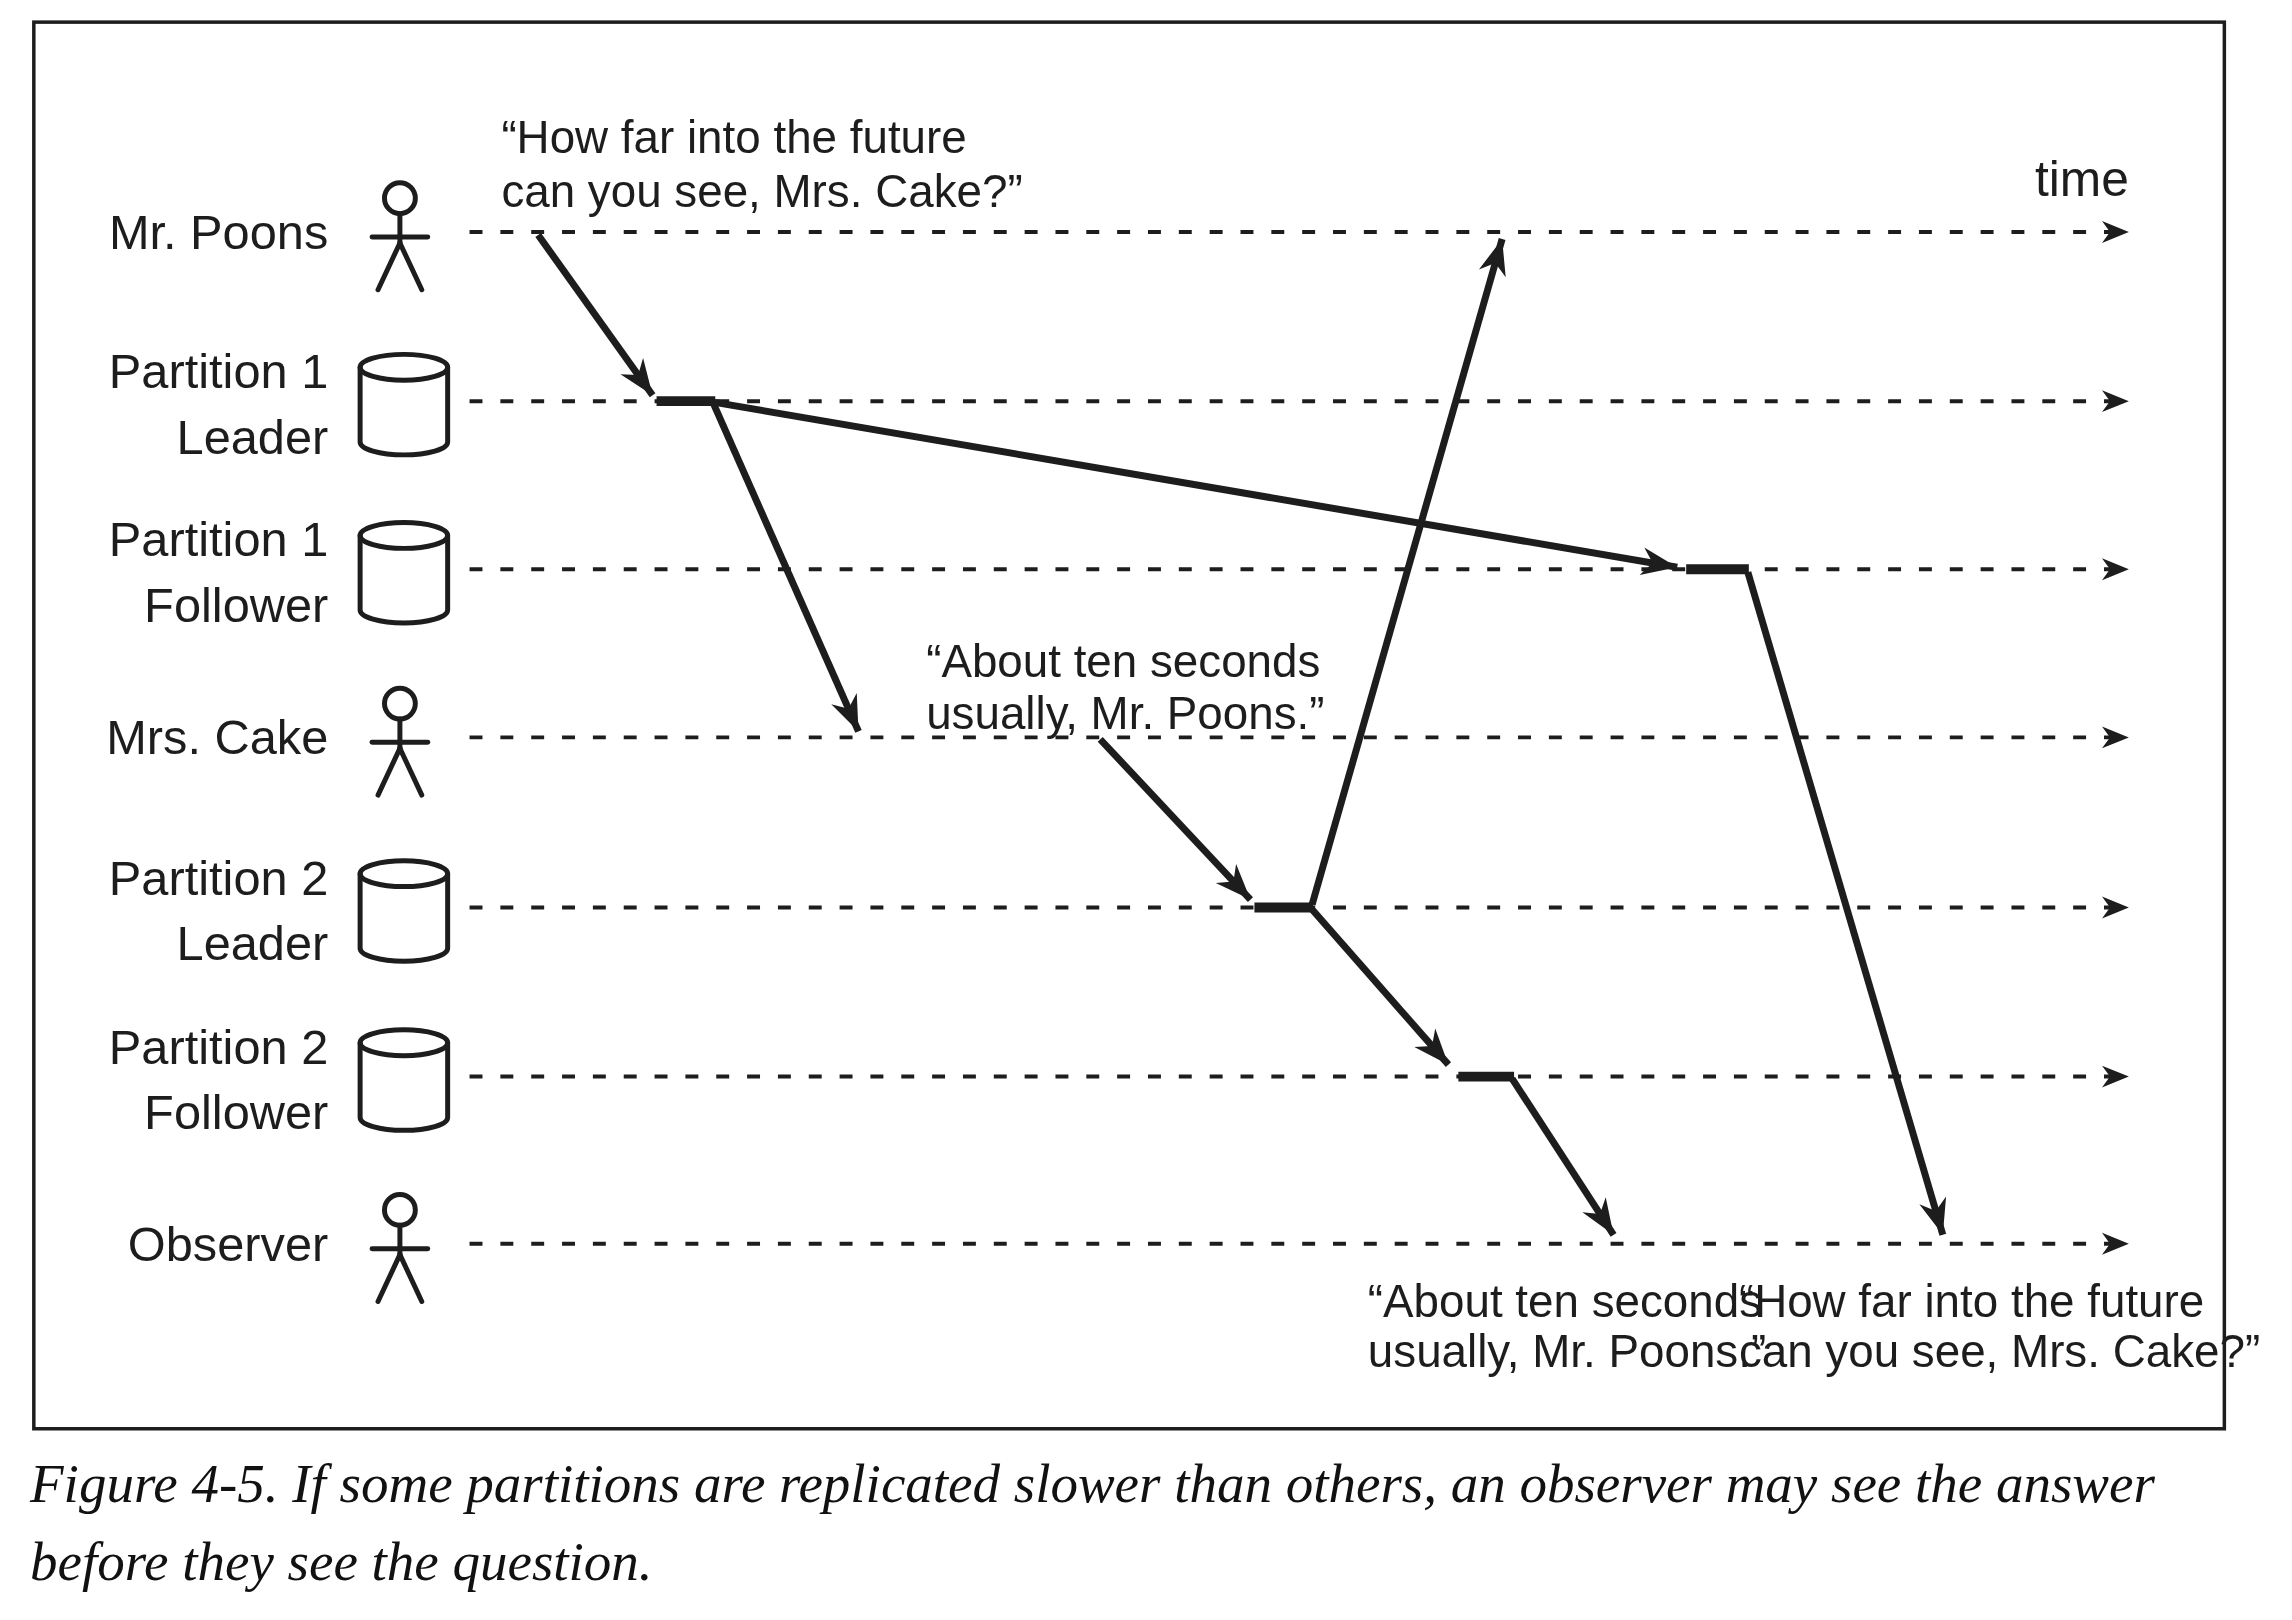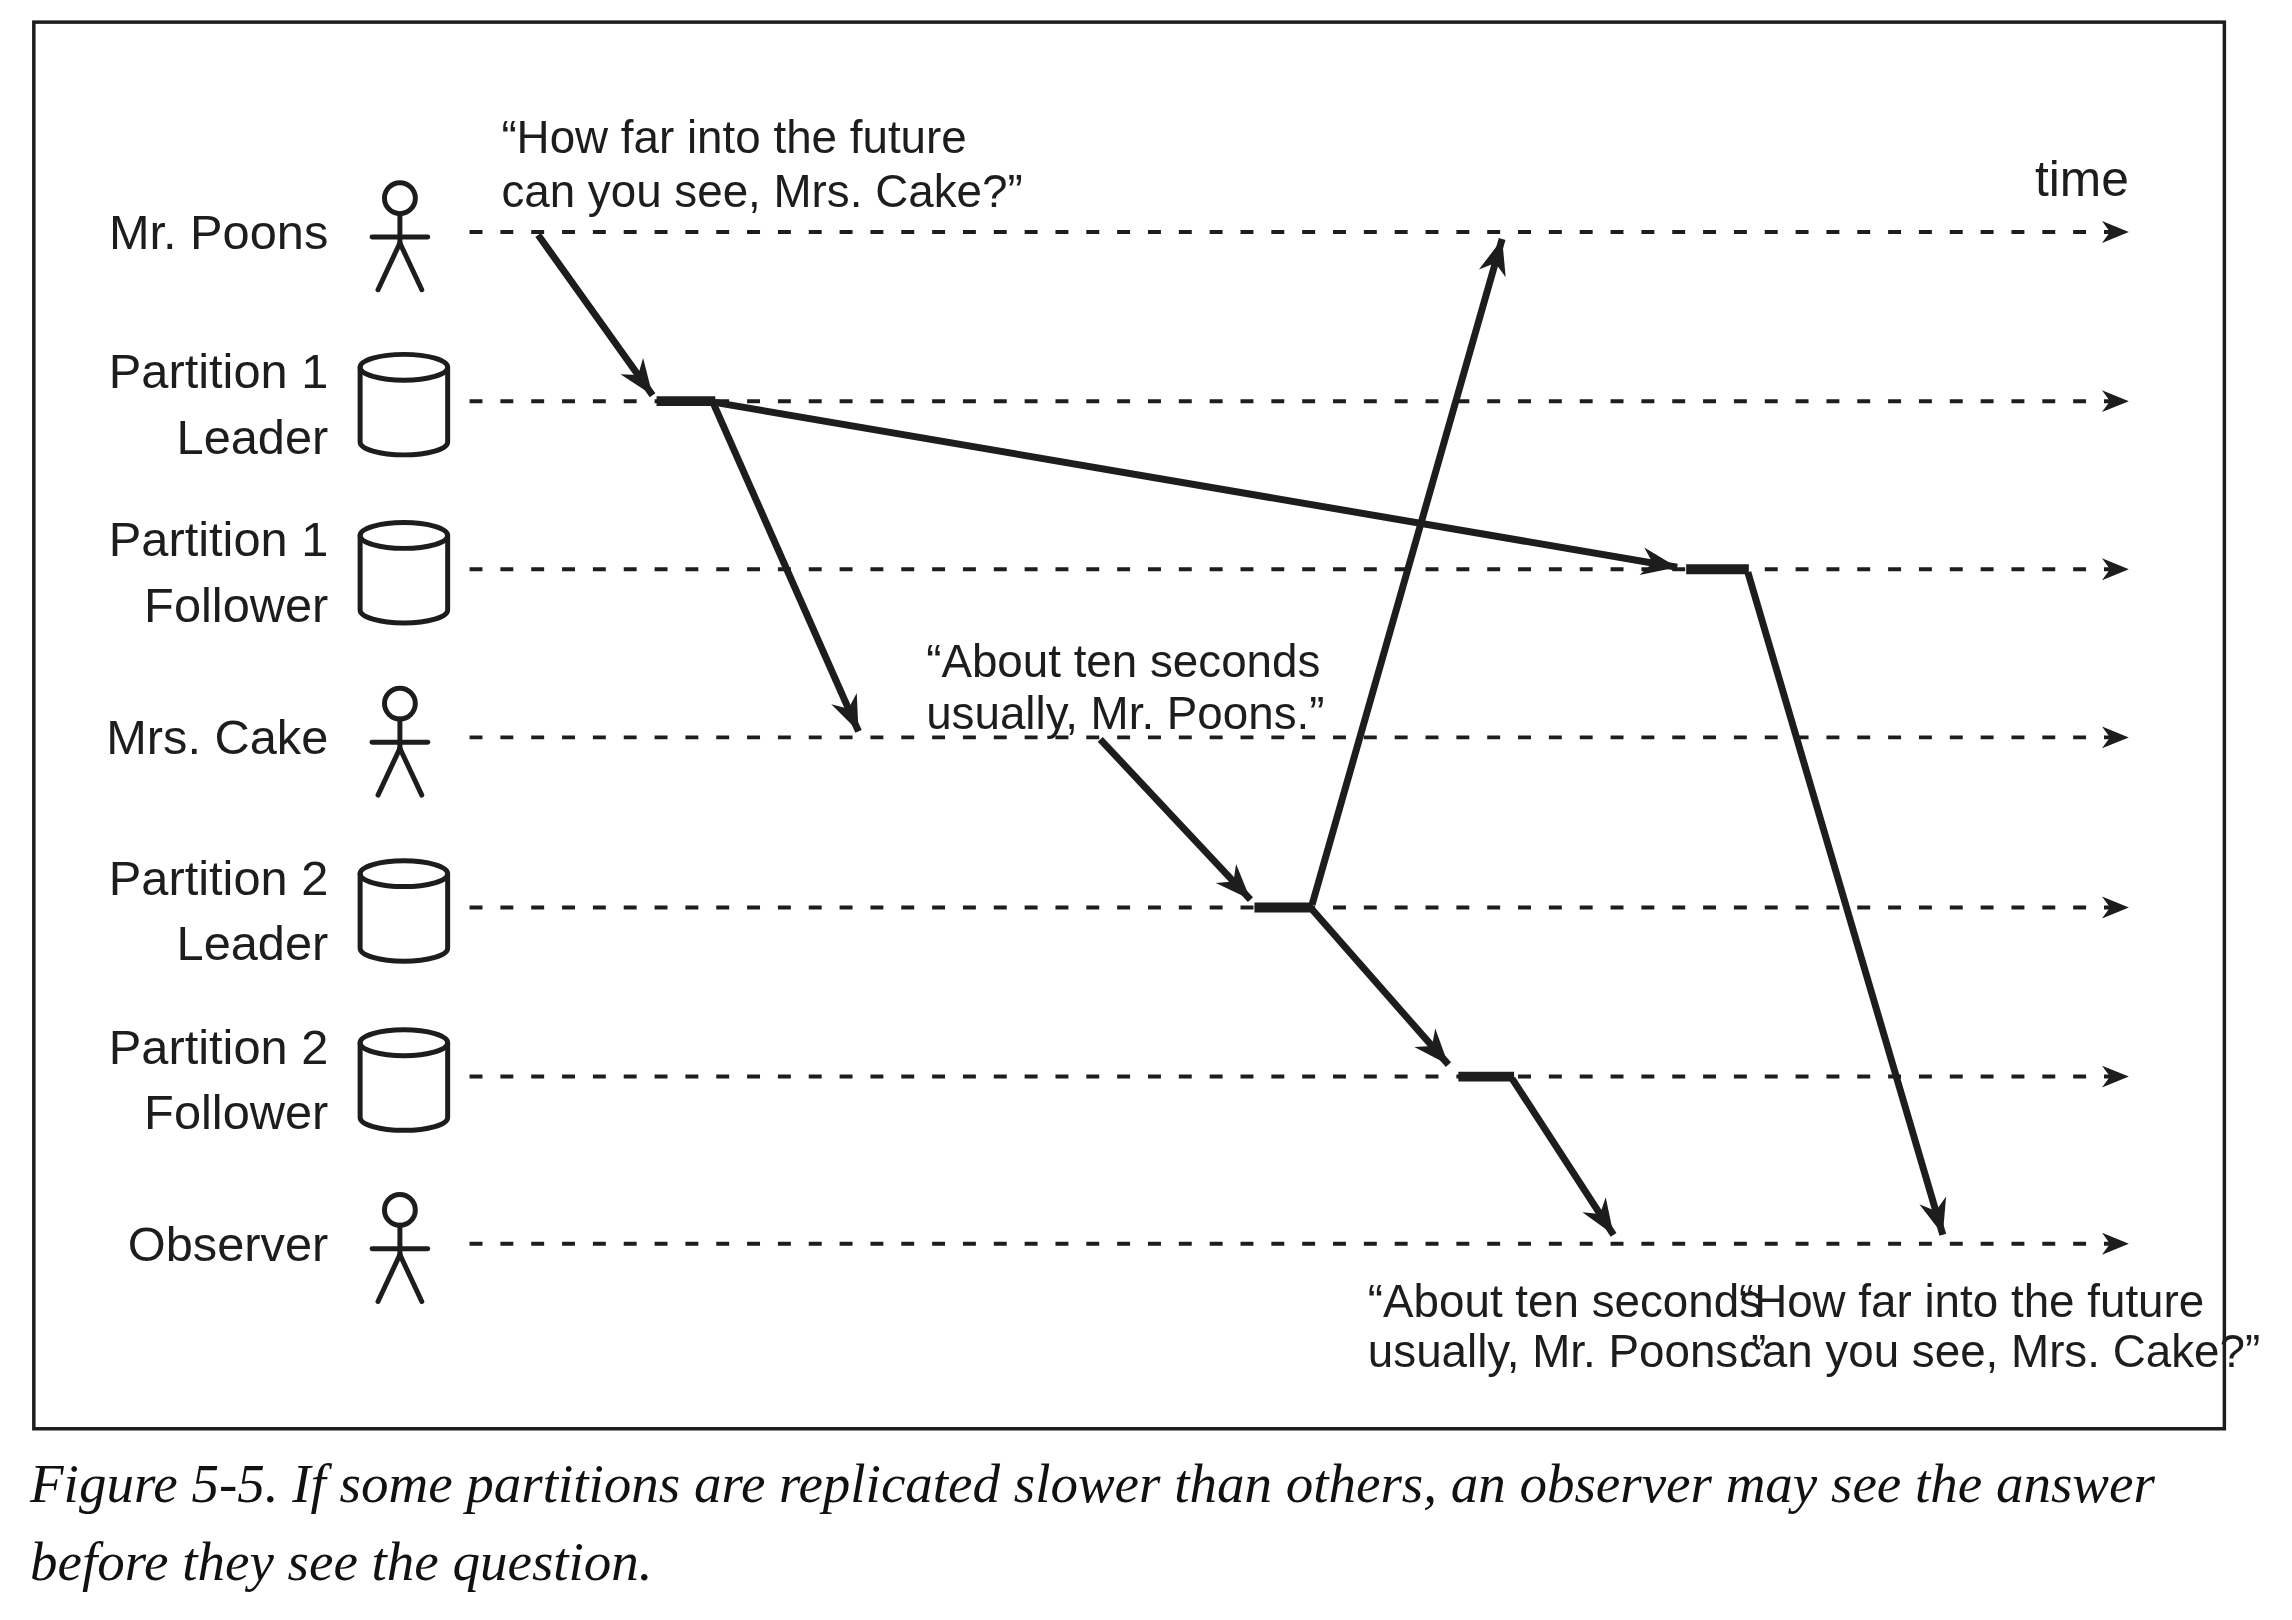--- a/index.html
+++ b/index.html
@@ -154,15 +154,15 @@
       <text class="quote" x="1375" y="1324">“About ten seconds</text>
       <text class="quote" x="1375" y="1374">usually, Mr. Poons.”</text>
     </g>
 
     <g>
       <text class="quote" x="1748" y="1324">“How far into the future</text>
       <text class="quote" x="1748" y="1374">can you see, Mrs. Cake?”</text>
     </g>
   </svg>
 
-  <div class="caption">Figure 5-5. If some partitions are replicated slower than others, an observer may see the answer before they see the question.</div>
+  <div class="caption">Figure 4-5. If some partitions are replicated slower than others, an observer may see the answer before they see the question.</div>
 </div>
 
 
 </body></html>

